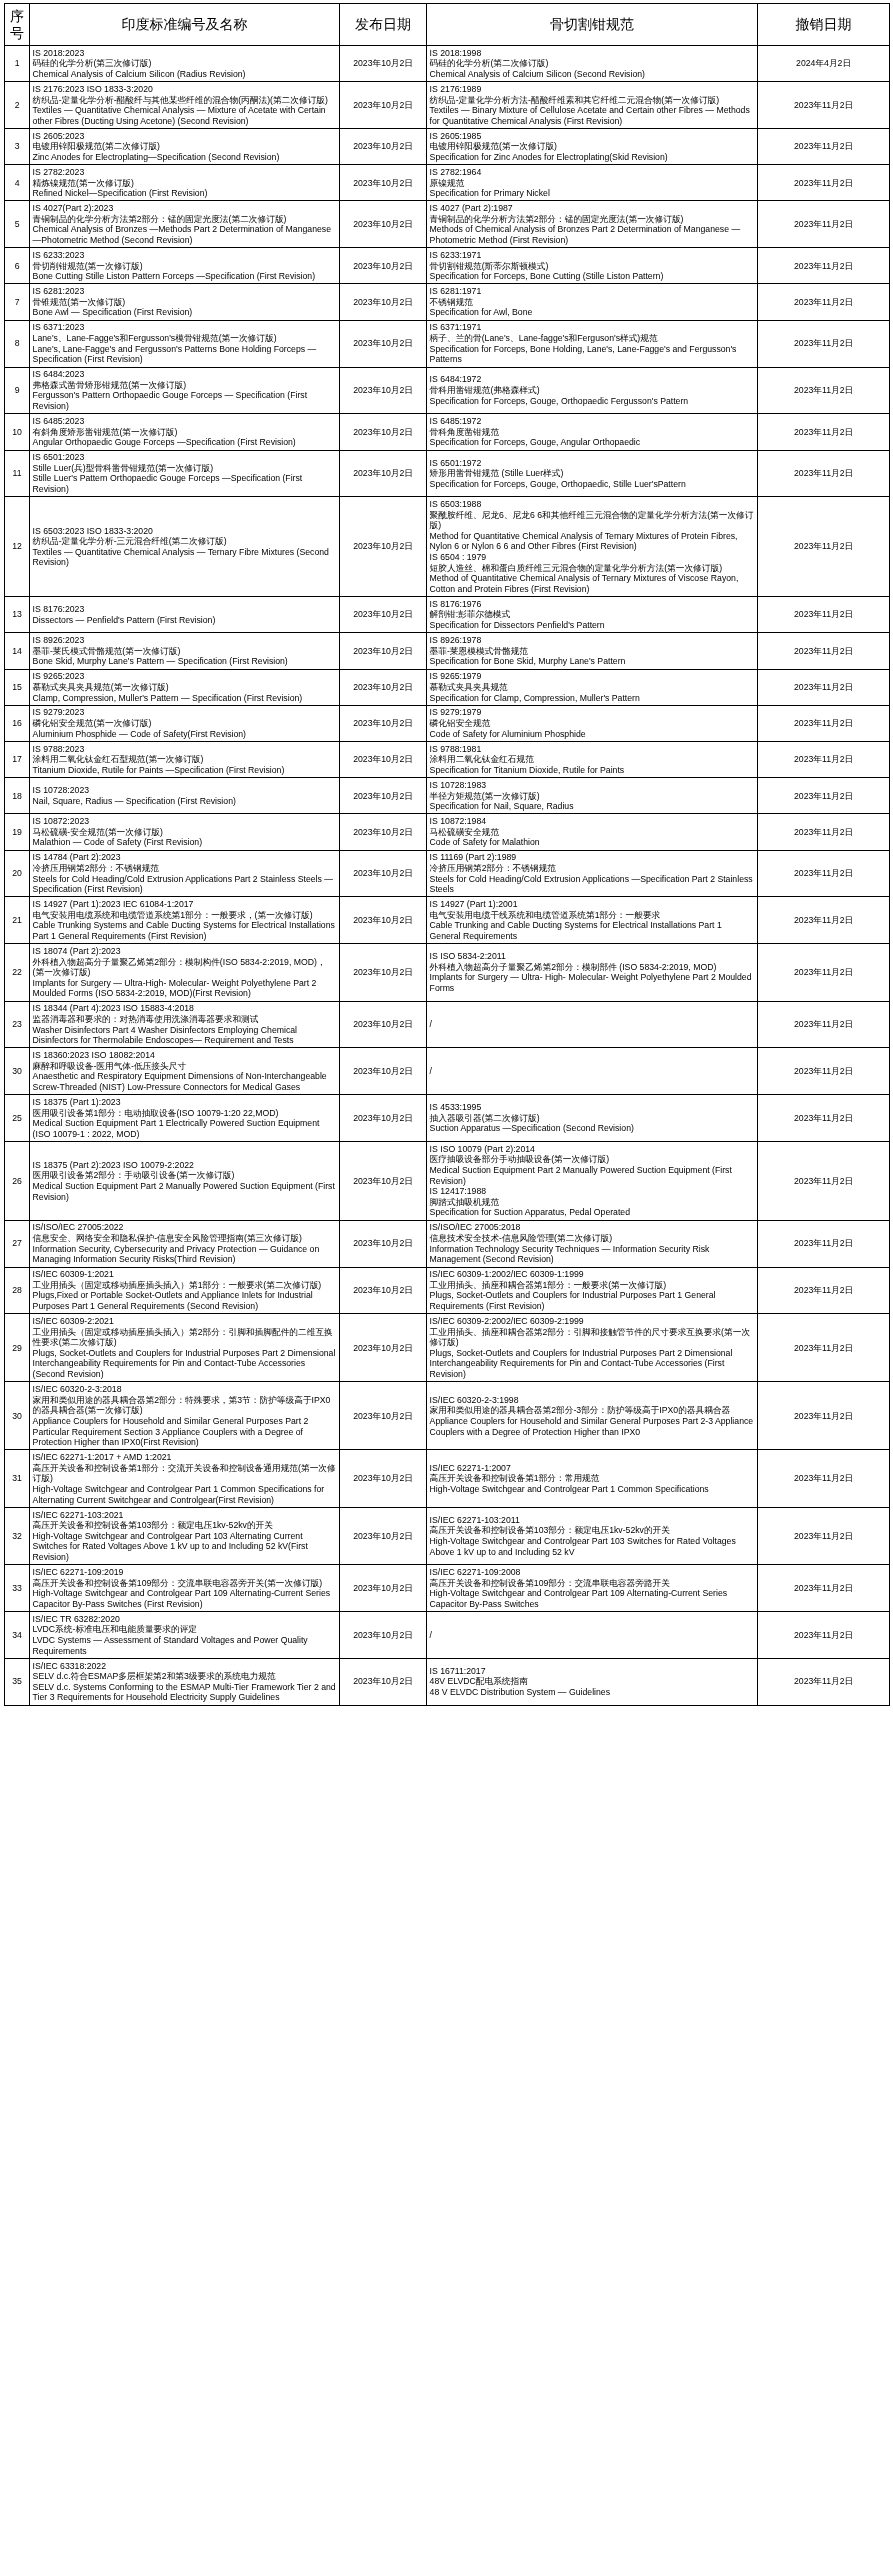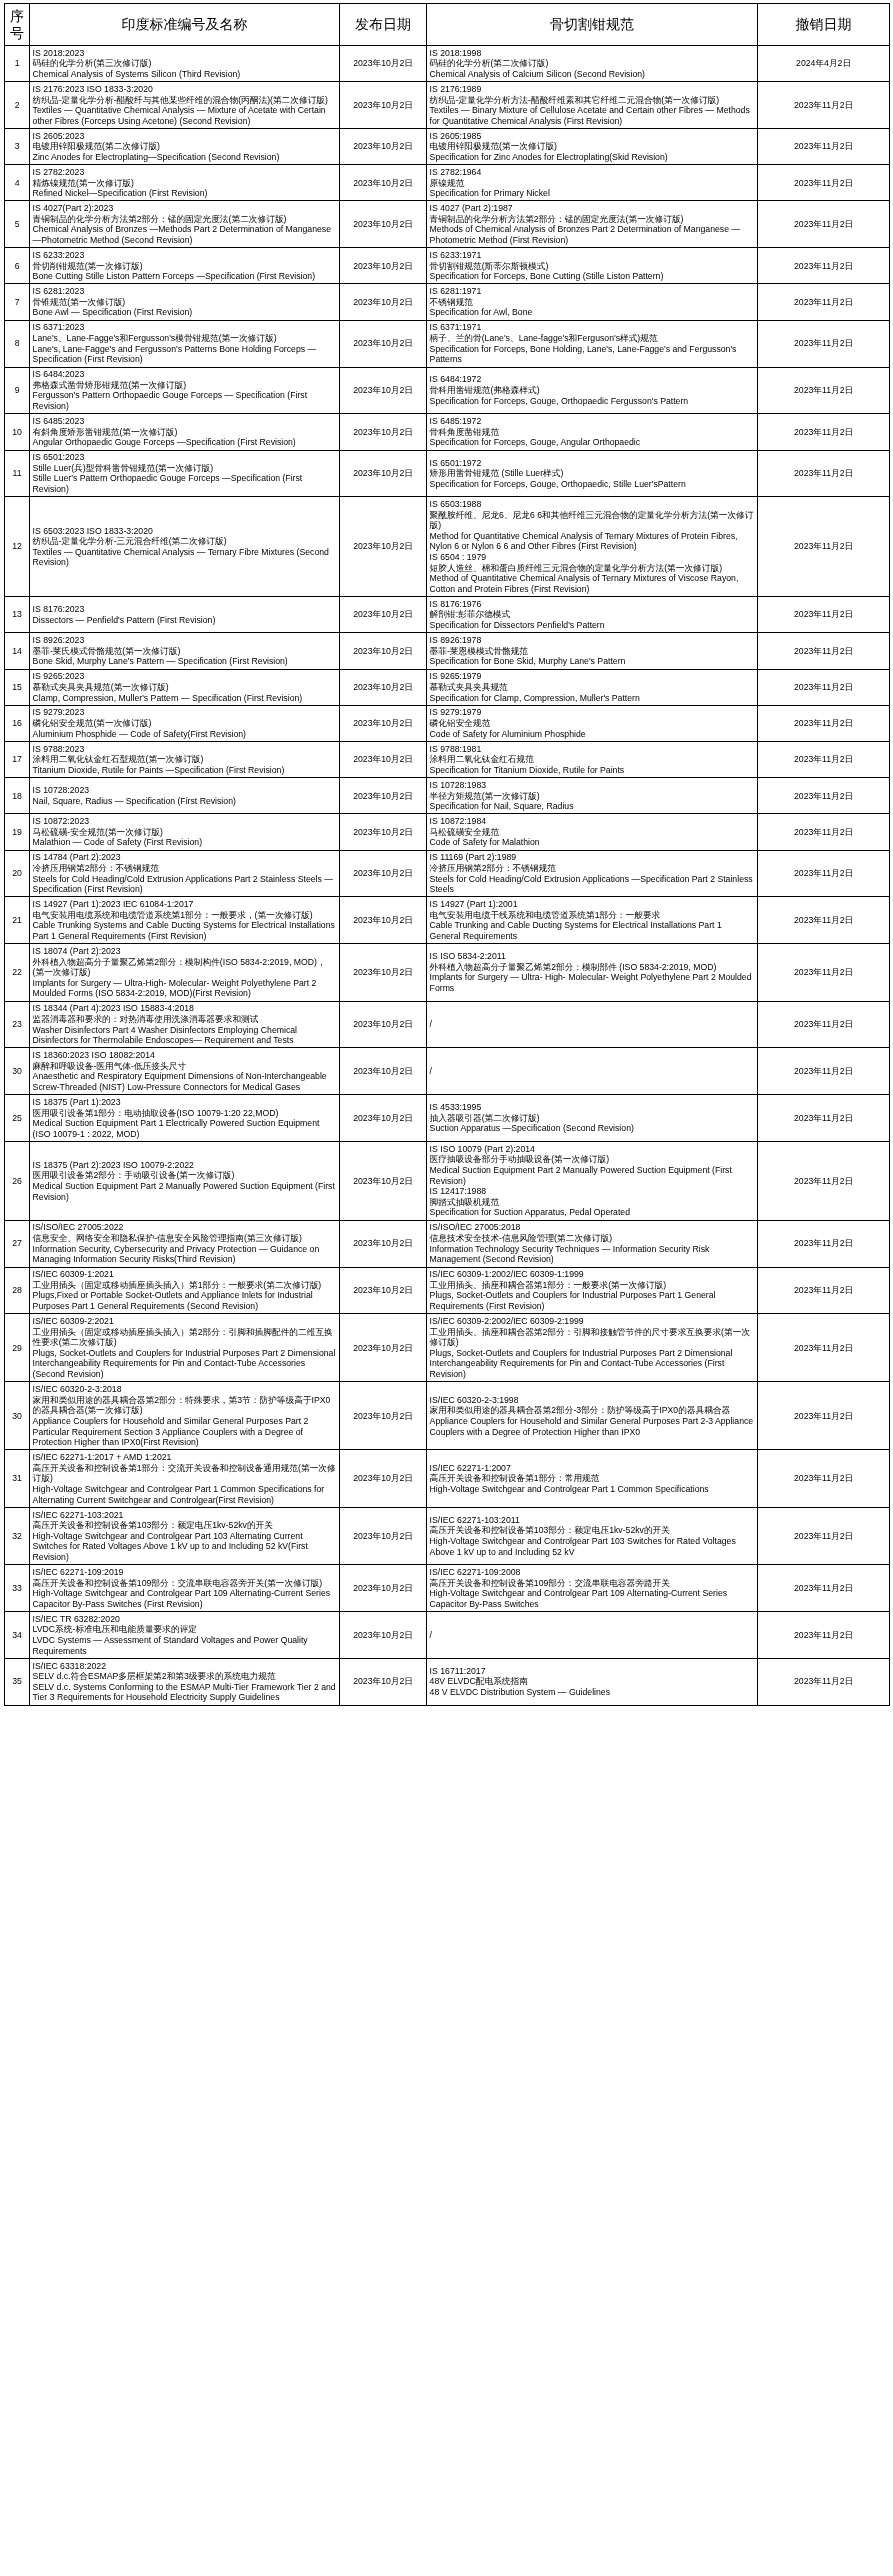--- a/index.html
+++ b/index.html
@@ -72,36 +72,36 @@
       <th>骨切割钳规范</th>
       <th>撤销日期</th>
     </tr>
   </thead>
   <tbody>
       <tr>
         <td class="col-no">1</td>
         <td class="col-std">
           <span class="line">IS 2018:2023</span>
           <span class="line">码硅的化学分析(第三次修订版)</span>
-          <span class="line">Chemical Analysis of Systems Silicon (Third Revision)</span>
+          <span class="line">Chemical Analysis of Calcium Silicon (Radius Revision)</span>
         </td>
         <td class="col-date">2023年10月2日</td>
         <td class="col-repl">
           <span class="line">IS 2018:1998</span>
           <span class="line">码硅的化学分析(第二次修订版)</span>
           <span class="line">Chemical Analysis of Calcium Silicon (Second Revision)</span>
         </td>
         <td class="col-wdate">2024年4月2日</td>
       </tr>
       <tr>
         <td class="col-no">2</td>
         <td class="col-std">
           <span class="line">IS 2176:2023 ISO 1833-3:2020</span>
           <span class="line">纺织品-定量化学分析-醋酸纤与其他某些纤维的混合物(丙酮法)(第二次修订版)</span>
-          <span class="line">Textiles — Quantitative Chemical Analysis — Mixture of Acetate with Certain other Fibres (Forceps Using Acetone) (Second Revision)</span>
+          <span class="line">Textiles — Quantitative Chemical Analysis — Mixture of Acetate with Certain other Fibres (Ducting Using Acetone) (Second Revision)</span>
         </td>
         <td class="col-date">2023年10月2日</td>
         <td class="col-repl">
           <span class="line">IS 2176:1989</span>
           <span class="line">纺织品-定量化学分析方法-醋酸纤维素和其它纤维二元混合物(第一次修订版)</span>
           <span class="line">Textiles — Binary Mixture of Cellulose Acetate and Certain other Fibres — Methods for Quantitative Chemical Analysis (First Revision)</span>
         </td>
         <td class="col-wdate">2023年11月2日</td>
       </tr>
       <tr>

